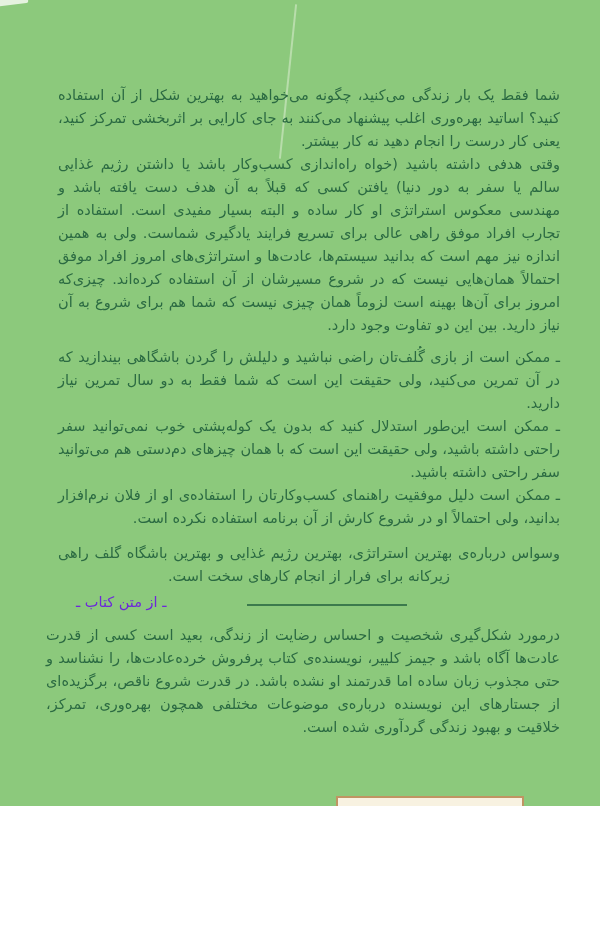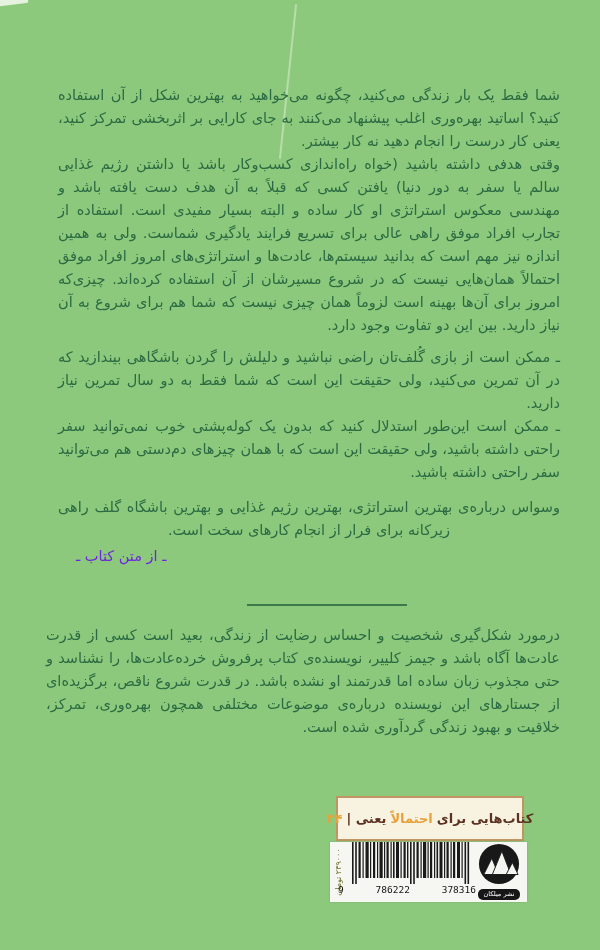--- a/index.html
+++ b/index.html
@@ -1,17 +1,17 @@
 <!DOCTYPE html>
 <html lang="fa"><head>
 <meta charset="utf-8">
 <style>
   html,body { margin:0; padding:0; background:#ffffff; }
   .cover {
-    position:relative; width:600px; height:950px;
+    position:relative; width:600px; height:806px;
     background:#8cc97c; overflow:hidden;
     font-family:"DejaVu Sans", sans-serif;
   }
   .corner-sliver {
     position:absolute; top:-4px; left:-8px; width:36px; height:9px;
     background:#eef6ea; transform:rotate(-7deg); border-radius:2px; opacity:.9;
   }
   .crease {
     position:absolute; left:287px; top:4px; width:2px; height:155px;
     background:rgba(228,242,218,.5); transform:rotate(6deg);
@@ -75,20 +75,21 @@
 <div class="cover">
   <div class="corner-sliver"></div>
   <div class="crease"></div>
 
   <section class="text-block">
     <p class="para">شما فقط یک بار زندگی می‌کنید، چگونه می‌خواهید به بهترین شکل از آن استفاده کنید؟ اساتید بهره‌وری اغلب پیشنهاد می‌کنند به جای کارایی بر اثربخشی تمرکز کنید، یعنی کار درست را انجام دهید نه کار بیشتر.</p>
     <p class="para">وقتی هدفی داشته باشید (خواه راه‌اندازی کسب‌وکار باشد یا داشتن رژیم غذایی سالم یا سفر به دور دنیا) یافتن کسی که قبلاً به آن هدف دست یافته باشد و مهندسی معکوس استراتژی او کار ساده و البته بسیار مفیدی است. استفاده از تجارب افراد موفق راهی عالی برای تسریع فرایند یادگیری شماست. ولی به همین اندازه نیز مهم است که بدانید سیستم‌ها، عادت‌ها و استراتژی‌های امروز افراد موفق احتمالاً همان‌هایی نیست که در شروع مسیرشان از آن استفاده کرده‌اند. چیزی‌که امروز برای آن‌ها بهینه است لزوماً همان چیزی نیست که شما هم برای شروع به آن نیاز دارید. بین این دو تفاوت وجود دارد.</p>
     <div class="bullets">
       <p class="para">ـ ممکن است از بازی گُلف‌تان راضی نباشید و دلیلش را گردن باشگاهی بیندازید که در آن تمرین می‌کنید، ولی حقیقت این است که شما فقط به دو سال تمرین نیاز دارید.</p>
       <p class="para">ـ ممکن است این‌طور استدلال کنید که بدون یک کوله‌پشتی خوب نمی‌توانید سفر راحتی داشته باشید، ولی حقیقت این است که با همان چیزهای دم‌دستی هم می‌توانید سفر راحتی داشته باشید.</p>
+      <p class="para">ـ ممکن است دلیل موفقیت راهنمای کسب‌وکارتان را استفاده‌ی او از فلان نرم‌افزار بدانید، ولی احتمالاً او در شروع کارش از آن برنامه استفاده نکرده است.</p>
     </div>
     <p class="para quote">وسواس درباره‌ی بهترین استراتژی، بهترین رژیم غذایی و بهترین باشگاه گلف راهی زیرکانه برای فرار از انجام کارهای سخت است.</p>
     <p class="attribution">ـ از متن کتاب ـ</p>
   </section>
 
   <div class="divider"></div>
 
   <p class="para blurb">درمورد شکل‌گیری شخصیت و احساس رضایت از زندگی، بعید است کسی از قدرت عادت‌ها آگاه باشد و جیمز کلییر، نویسنده‌ی کتاب پرفروش خرده‌عادت‌ها، را نشناسد و حتی مجذوب زبان ساده اما قدرتمند او نشده باشد. در قدرت شروع ناقص، برگزیده‌ای از جستارهای این نویسنده درباره‌ی موضوعات مختلفی همچون بهره‌وری، تمرکز، خلاقیت و بهبود زندگی گردآوری شده است.</p>
 
   <div class="series-label">

